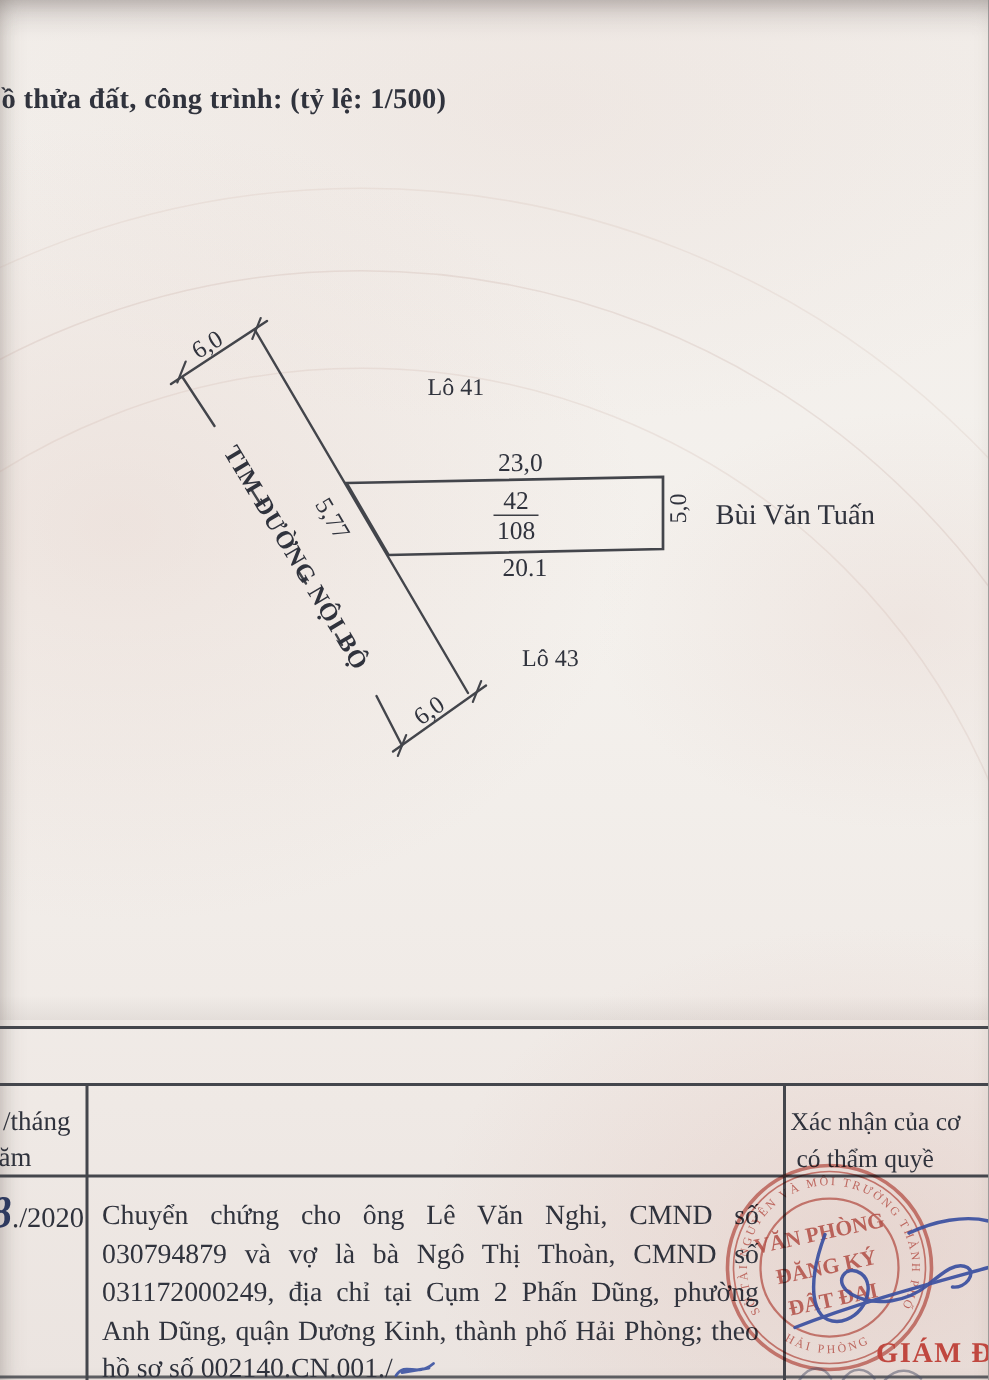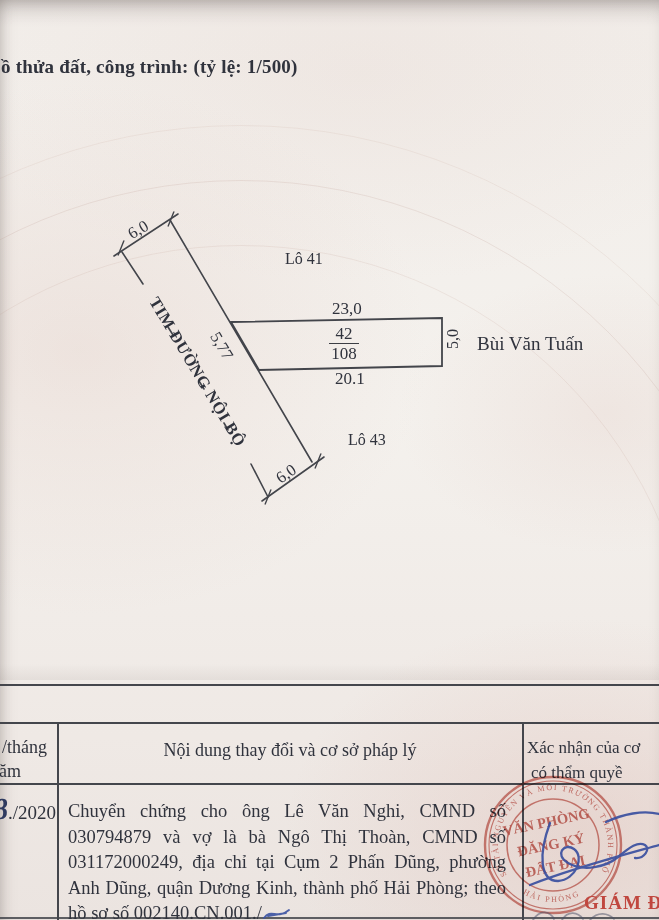--- a/index.html
+++ b/index.html
@@ -95,21 +95,20 @@
   <div class="hline" style="left:0;top:722px;width:659px;height:2px;"></div>
   <div class="hline" style="left:0;top:783px;width:659px;height:1.8px;"></div>
   <div class="hline" style="left:0;top:917px;width:659px;height:1.6px;opacity:.85;"></div>
   <div class="vline" style="left:57px;top:723px;width:1.7px;height:197px;"></div>
   <div class="vline" style="left:522px;top:723px;width:1.7px;height:197px;"></div>
 
   <div class="abs hdr-date">
     <div>/tháng</div>
     <div style="margin-left:-3px;">ăm</div>
   </div>
-  <div class="abs hdr-content">Nội dung thay đổi và cơ sở pháp lý</div>
   <div class="abs hdr-confirm">
     <div>Xác nhận của cơ</div>
     <div style="margin-left:4px;">có thẩm quyề</div>
   </div>
 
   <div class="abs date-cell">
     <span class="hand8">8</span><span class="dprint">./2020</span>
   </div>
 
   <div class="abs body-text">

